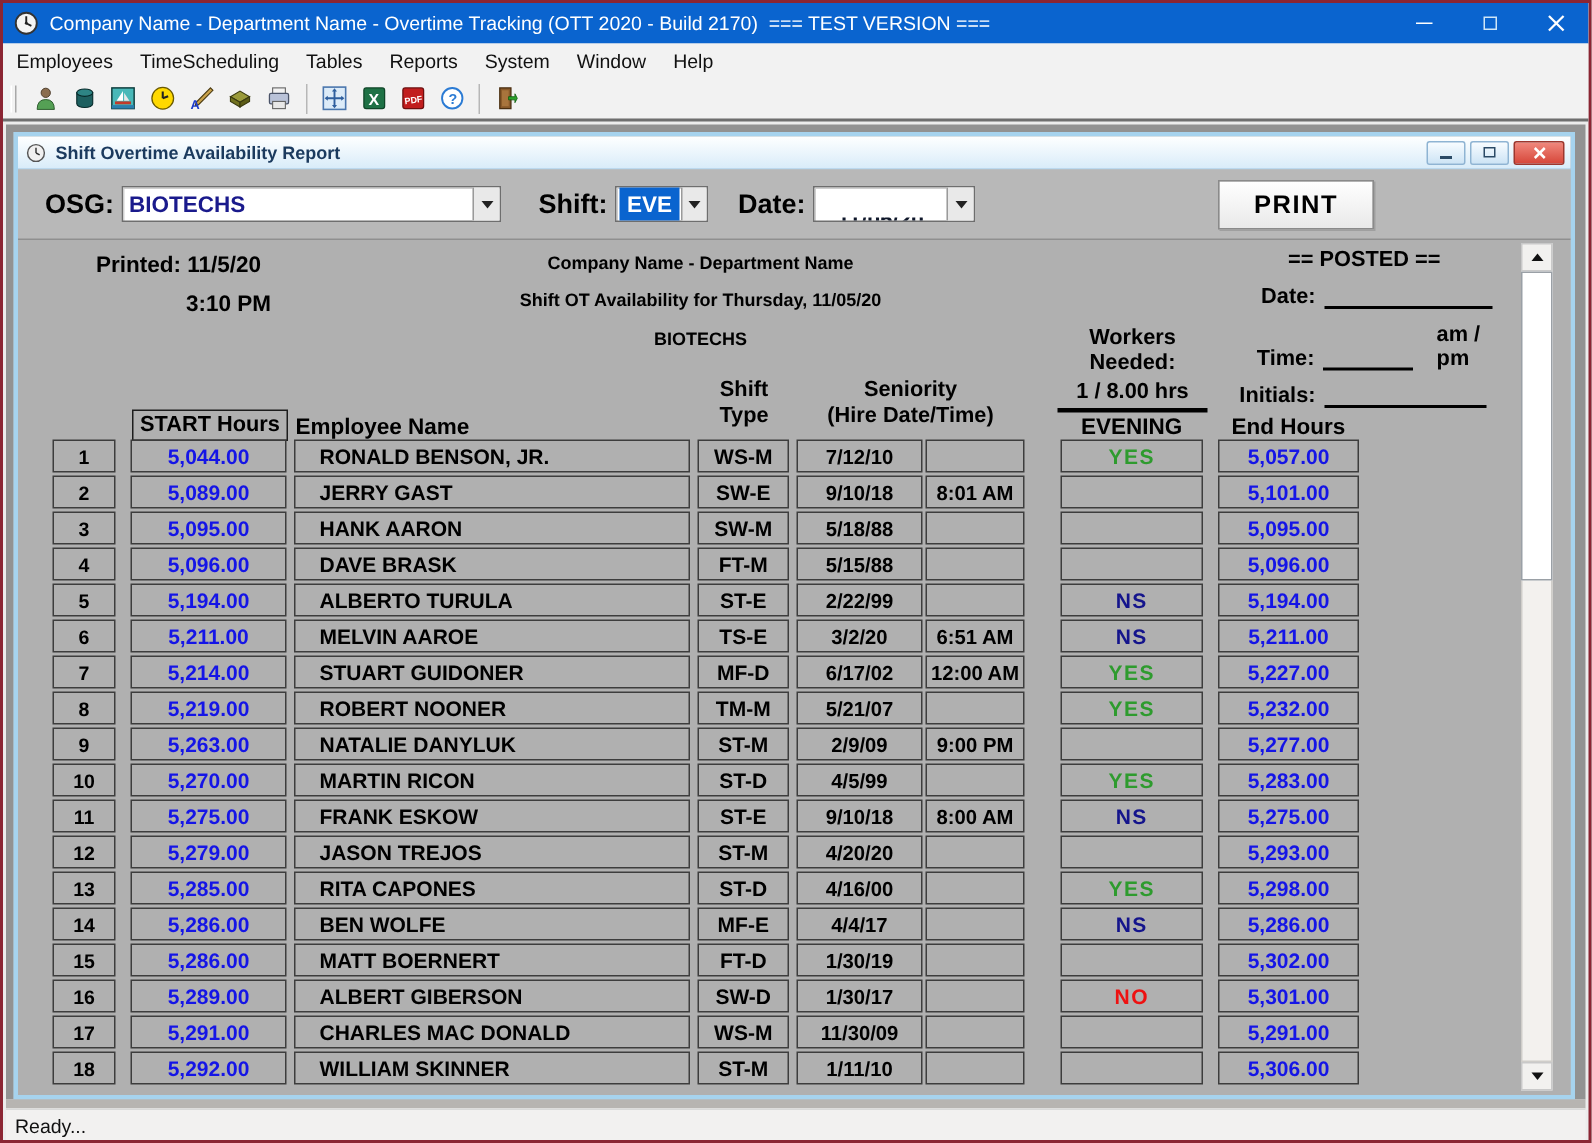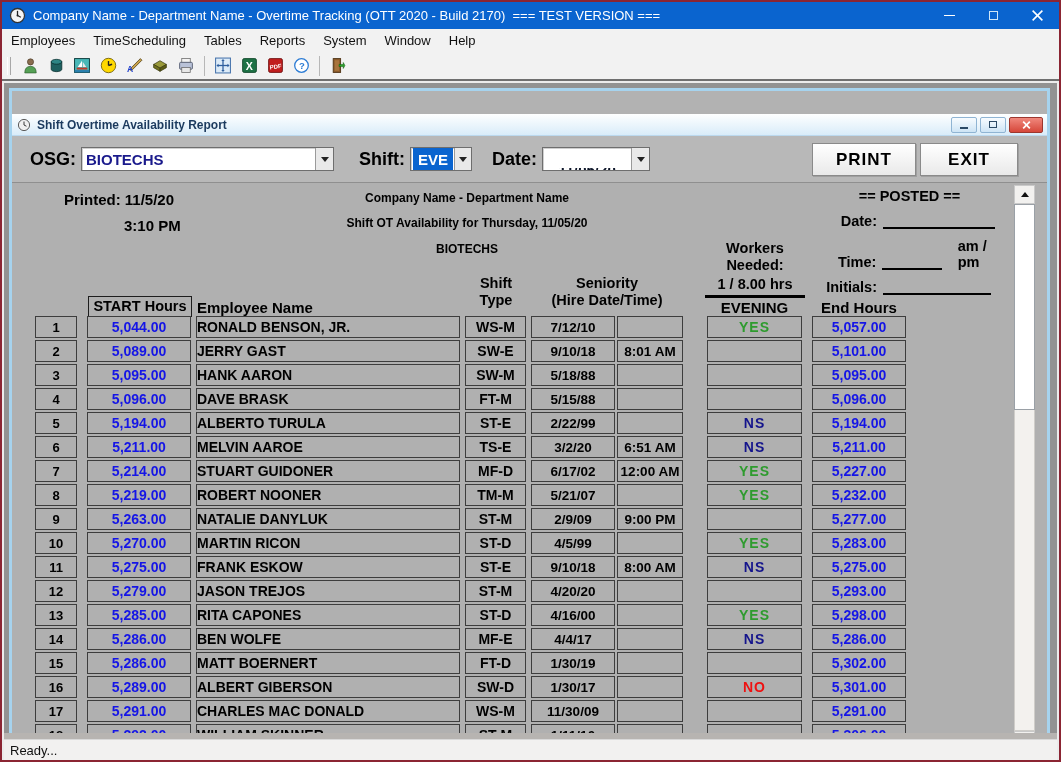--- a/index.html
+++ b/index.html
@@ -23,21 +23,21 @@
   .menu-item { padding:0 9px; line-height:23px; }
   
   .toolbar { height:27px; background:#f2f2f2; display:flex; align-items:center; padding-left:3px; }
   .grip { width:4px; height:18px; border-left:1px solid #ffffff; border-right:1px solid #a8a8a8; margin:0 6px 0 2px; }
   .tool-btn { width:26px; height:24px; display:flex; align-items:center; justify-content:center; border:1px solid transparent; }
   .tool-sep { width:1px; height:20px; background:#b7b7b7; margin:0 5px; }
   .tb-sep { height:2px; background:#6f6f6f; }
   
   .mdi { position:absolute; top:81px; left:2px; right:2px; height:650px; background:#929292; }
   .iwindow { position:absolute; top:5px; left:5px; width:1041px; height:645px; border:3px solid #a6d3ee; background:#b2b2b2; }
-  .iw-titlebar { height:22px; background:linear-gradient(to bottom,#feffff,#d9ecf9); display:flex; align-items:center; padding:0 4px 0 5px; border-bottom:1px solid #bcd9ee;margin-top:23px; }
+  .iw-titlebar { height:22px; background:linear-gradient(to bottom,#feffff,#d9ecf9); display:flex; align-items:center; padding:0 4px 0 5px; border-bottom:1px solid #bcd9ee; }
   .iw-titlebar .iw-title { font-size:12px; font-weight:600; color:#1b3a5e; margin-left:6px; flex:1 1 auto; }
   .iw-btn { height:16px; border:1px solid #8fb4d3; border-radius:2px; background:linear-gradient(to bottom,#f8fcff,#cde4f5); display:flex; align-items:center; justify-content:center; margin-left:3px; }
   .iw-btn.minb,.iw-btn.maxb { width:26px; }
   .iw-btn.closeb { width:34px; background:linear-gradient(to bottom,#f0887d,#d6473a); border-color:#9c372e; }
   .iw-min-glyph { width:8px; height:0; border-top:2px solid #2b4a66; margin-top:6px; }
   .iw-max-glyph { width:8px; height:7px; border:1.4px solid #2b4a66; }
   
   .iw-controls { height:47px; background:#b8b8b8; border-bottom:1px solid #8f8f8f; display:flex; align-items:center; padding-left:18px; position:relative; }
   .ctl-label { font-size:18px; font-weight:700; color:#000; margin-right:5px; }
   .combo { display:flex; height:24px; background:#fff; border:1px solid #6e6e6e; box-shadow:inset 1px 1px 0 #cfcfcf; }
@@ -79,21 +79,21 @@
   .shifttype-hdr { left:445px; width:78px; }
   .seniority-hdr { left:505px; width:180px; }
   .evening-hdr { left:695px; top:116px; width:95px; text-align:center; }
   .endhours-hdr { left:800px; top:116px; width:94px; text-align:center; }
   
   .rows { position:absolute; left:23px; top:133px; }
   .row { display:flex; height:22px; margin-bottom:2px; }
   .cell { border:1.5px solid #3d3d3d; display:flex; align-items:center; justify-content:center; font-size:14px; overflow:hidden; white-space:nowrap; }
   .c-num   { width:42px;  margin-right:10px; font-size:13px; }
   .c-start { width:104px; margin-right:5px; }
-  .c-name  { width:264px; margin-right:5px; justify-content:flex-start; padding-left:0; }
+  .c-name  { width:264px; margin-right:5px; justify-content:flex-start; padding-left:16px; }
   .c-type  { width:61px;  margin-right:5px; }
   .c-hire  { width:84px;  margin-right:2px; font-size:13.5px; }
   .c-time  { width:66px;  margin-right:24px; font-size:13.5px; }
   .c-avail { width:95px;  margin-right:10px; letter-spacing:1px; }
   .c-end   { width:94px; }
   .hours { color:var(--hours-blue,#1515e6); }
   .avail-yes { color:var(--yes-green,#2e9b2e); }
   .avail-ns  { color:var(--ns-navy,#14148c); }
   .avail-no  { color:var(--no-red,#ee1111); }
   
@@ -276,21 +276,20 @@
           </span>
       </div>
       <span class="ctl-label" style="margin-left:20px;">Date:</span>
       <div class="combo date-combo">
         <span class="val">11/05/20</span>
         <span class="arrow-btn">
             <span class="tri-down"></span>
           </span>
       </div>
       <div class="push-btn print-btn">PRINT</div>
-      <div class="push-btn exit-btn">EXIT</div>
     </div>
 
     <div class="report">
       <div class="printed-block">
         <div>Printed: 11/5/20</div>
         <div class="printed-line2">3:10 PM</div>
       </div>
 
       <div class="center-block">
         <div>Company Name - Department Name</div>

